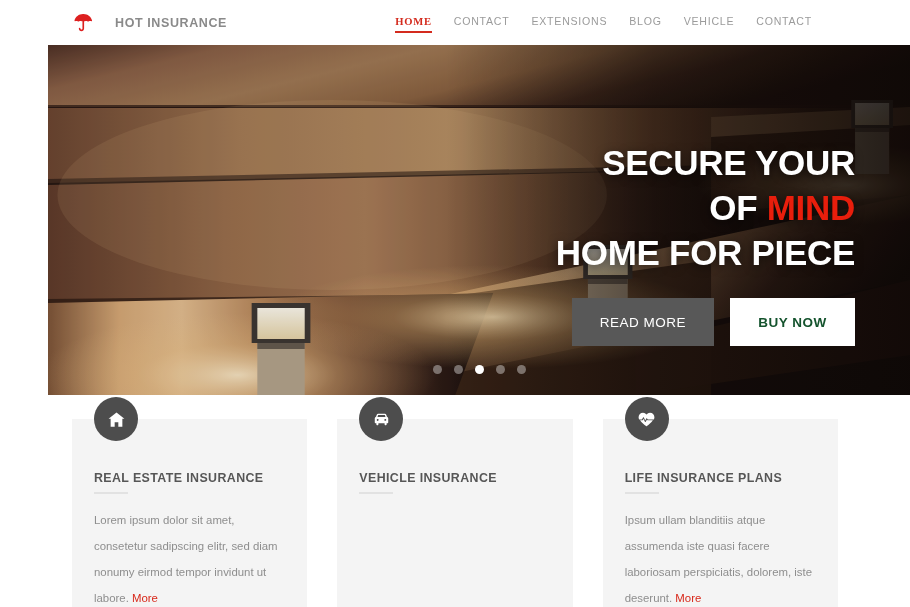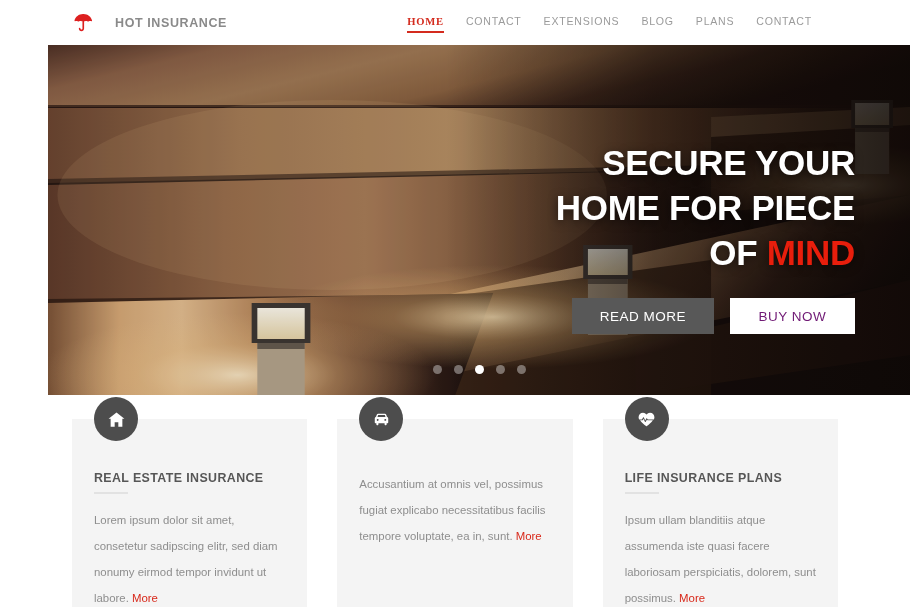--- a/index.html
+++ b/index.html
@@ -73,34 +73,34 @@
     font-size:35px;
     line-height:45px;
     font-weight:bold;
     letter-spacing:-0.3px;
     text-shadow:0 2px 10px rgba(0,0,0,0.55);
   }
   .headline .accent { color:#e81e0c; }
 
   .hero-buttons { margin-top:23px; display:flex; gap:16px; }
   .btn {
-    height:36px;
+    height:48px;
     min-width:125px;
     padding:0 28px;
     display:flex;
     align-items:center;
     justify-content:center;
     font-size:13.5px;
     letter-spacing:0.5px;
     cursor:pointer;
     border:none;
     font-family:inherit;
   }
   .btn-read { background:#585858; color:#ffffff; }
-  .btn-buy { background:#ffffff; color:#701a75; }
+  .btn-buy { background:#ffffff; color:#14532d;font-weight:bold; }
 
   .slider-dots {
     position:absolute;
     bottom:21px;
     left:0; right:0;
     display:flex;
     justify-content:center;
     gap:12px;
   }
   .dot {
@@ -169,21 +169,21 @@
       <path d="M12 2.2c-4.6 0-8.4 3.1-9.3 7.1-.1.5.3.9.8.7 1-.4 2.1-.3 3 .3.3.2.7.2 1 0 .9-.6 2-.7 3-.3.3.1.6.1.9 0V18c0 .6-.5 1.1-1.1 1.1S9.2 18.6 9.2 18c0-.5-.4-.9-.9-.9s-.9.4-.9.9c0 1.6 1.3 2.9 2.9 2.9s2.9-1.3 2.9-2.9V10c.3.1.6.1.9 0 1-.4 2.1-.3 3 .3.3.2.7.2 1 0 .9-.6 2-.7 3-.3.5.2.9-.2.8-.7-.9-4-4.7-7.1-9.3-7.1z" fill="#dd2020"></path>
     </svg>
     <span class="brand-name">HOT INSURANCE</span>
   </div>
 
   <nav class="nav">
     <span class="nav-item active">HOME</span>
     <span class="nav-item">CONTACT</span>
     <span class="nav-item">EXTENSIONS</span>
     <span class="nav-item">BLOG</span>
-    <span class="nav-item">PLANS</span>
+    <span class="nav-item">VEHICLE</span>
     <span class="nav-item">CONTACT</span>
   </nav>
 </div>
 
 <div class="hero">
 
   <div class="hero-photo">
     <svg class="hero-svg" viewBox="0 0 910 350" preserveAspectRatio="none">
       <defs>
         <linearGradient id="wallTop" x1="0" y1="0" x2="1" y2="0.3">
@@ -297,22 +297,22 @@
       </g>
 
       <rect x="420" y="0" width="490" height="350" fill="url(#rightDark)"></rect>
       <rect x="0" y="0" width="910" height="350" fill="#2a1208" opacity="0.10"></rect>
     </svg>
   </div>
 
   <div class="hero-content">
     <div class="headline">
       <div>SECURE YOUR</div>
+      <div><span>OF </span><span class="accent">MIND</span></div>
       <div>HOME FOR PIECE</div>
-      <div><span>OF </span><span class="accent">MIND</span></div>
     </div>
 
     <div class="hero-buttons">
       <button class="btn btn-read">READ MORE</button>
       <button class="btn btn-buy">BUY NOW</button>
     </div>
   </div>
 
   <div class="slider-dots">
     <span class="dot"></span>
@@ -334,26 +334,26 @@
     <div class="card-title">REAL ESTATE INSURANCE</div>
     <div class="card-text"><span>Lorem ipsum dolor sit amet, consetetur sadipscing elitr, sed diam nonumy eirmod tempor invidunt ut labore. </span><span class="more-link">More</span></div>
   </div>
 
   <div class="card">
     <div class="card-icon">
       <svg viewBox="0 0 24 24">
           <path d="M18.9 8.4 18 5.9c-.3-.8-1-1.3-1.8-1.3H7.8c-.8 0-1.5.5-1.8 1.3l-.9 2.5c-.9.3-1.6 1.2-1.6 2.2v5.1c0 .6.4 1 1 1h1v1.4c0 .7.6 1.3 1.3 1.3s1.3-.6 1.3-1.3v-1.4h7.8v1.4c0 .7.6 1.3 1.3 1.3s1.3-.6 1.3-1.3v-1.4h1c.6 0 1-.4 1-1v-5.1c0-1-.7-1.9-1.6-2.2zM7.8 6.4h8.4l.9 2.5H6.9zM7.2 13.9c-.7 0-1.2-.6-1.2-1.2s.6-1.2 1.2-1.2 1.2.6 1.2 1.2-.5 1.2-1.2 1.2zm9.6 0c-.7 0-1.2-.6-1.2-1.2s.6-1.2 1.2-1.2 1.2.6 1.2 1.2-.5 1.2-1.2 1.2z"></path>
         </svg>
     </div>
-    <div class="card-text"><span>Accusantium at omnis vel, possimus fugiat explicabo necessitatibus facilis tempore voluptate, ea in, sunt. </span><span class="more-link">More</span></div>
+    <div class="card-title">VEHICLE INSURANCE</div>
   </div>
 
   <div class="card">
     <div class="card-icon">
       <svg viewBox="0 0 24 24">
           <path d="M16.4 3.4c-1.8 0-3.4 1-4.4 2.4-1-1.4-2.6-2.4-4.4-2.4C4.5 3.4 2 5.9 2 9c0 1.1.3 2.1.8 3h3.5l1.3-2.6c.2-.4.8-.4 1 0l1.8 3.8 1.4-2.4c.2-.3.7-.3.9 0l1 1.2h7.5c.5-.9.8-1.9.8-3 0-3.1-2.5-5.6-5.6-5.6zM13.4 13.3l-.9-1.1-1.5 2.6c-.2.4-.8.4-1 0L8.2 11l-.7 1.5c-.1.2-.3.3-.5.3H3.8c2 2.9 5.5 5.7 7.6 7.4.3.3.8.3 1.1 0 2.1-1.7 5.6-4.5 7.6-7.4h-6.2c-.2 0-.4-.1-.5-.2z"></path>
         </svg>
     </div>
     <div class="card-title">LIFE INSURANCE PLANS</div>
-    <div class="card-text"><span>Ipsum ullam blanditiis atque assumenda iste quasi facere laboriosam perspiciatis, dolorem, sunt possimus. </span><span class="more-link">More</span></div>
+    <div class="card-text"><span>Ipsum ullam blanditiis atque assumenda iste quasi facere laboriosam perspiciatis, dolorem, iste deserunt. </span><span class="more-link">More</span></div>
   </div>
 
 </div>
 
 </body></html>

